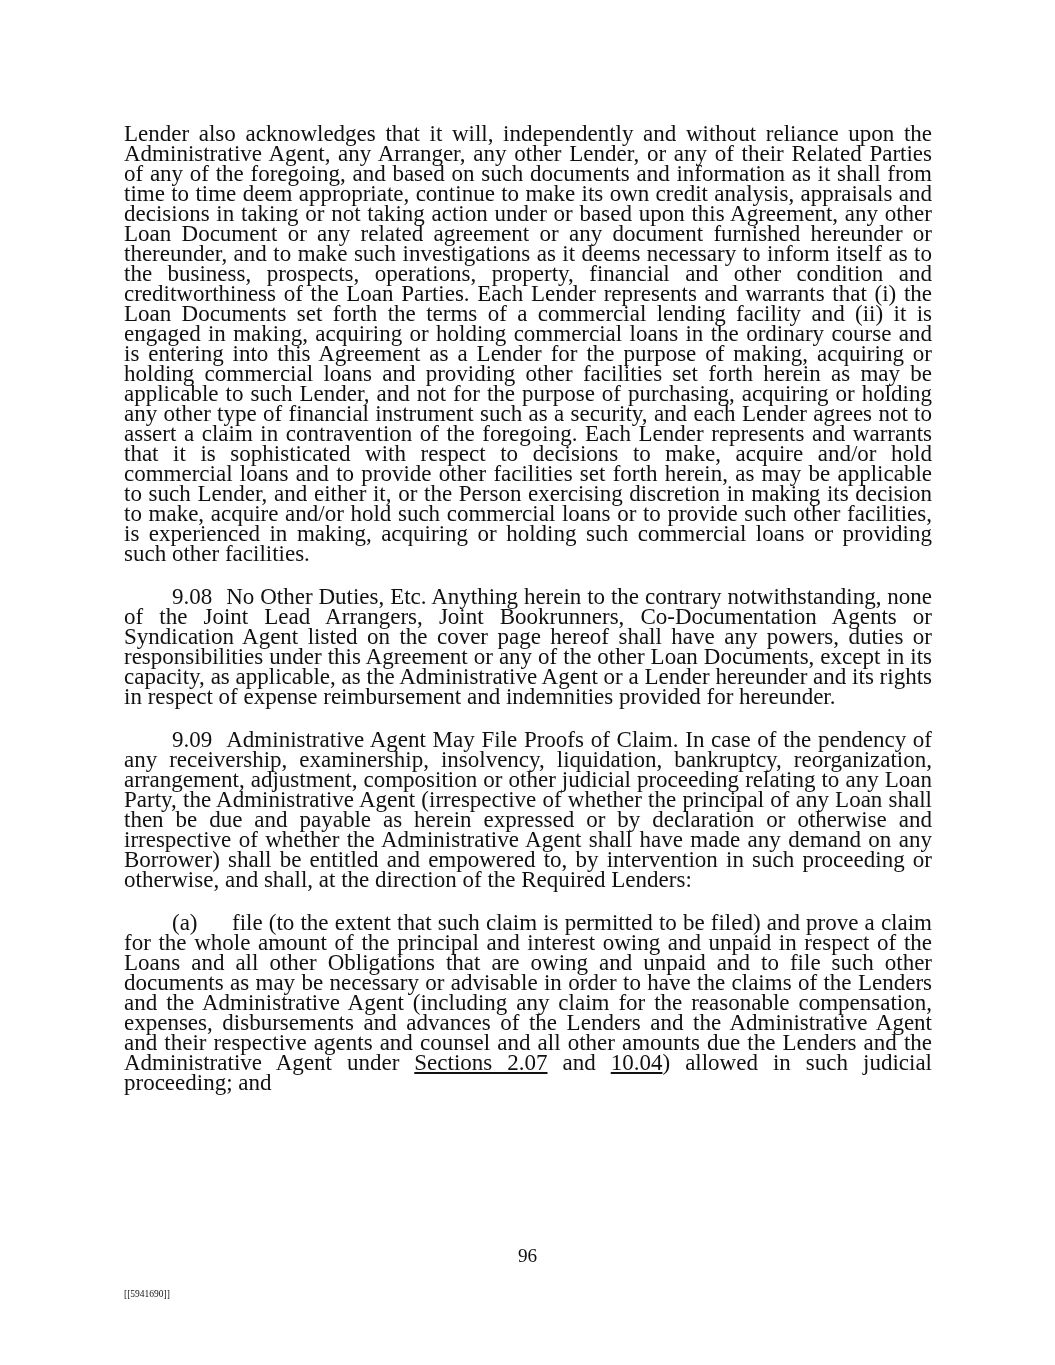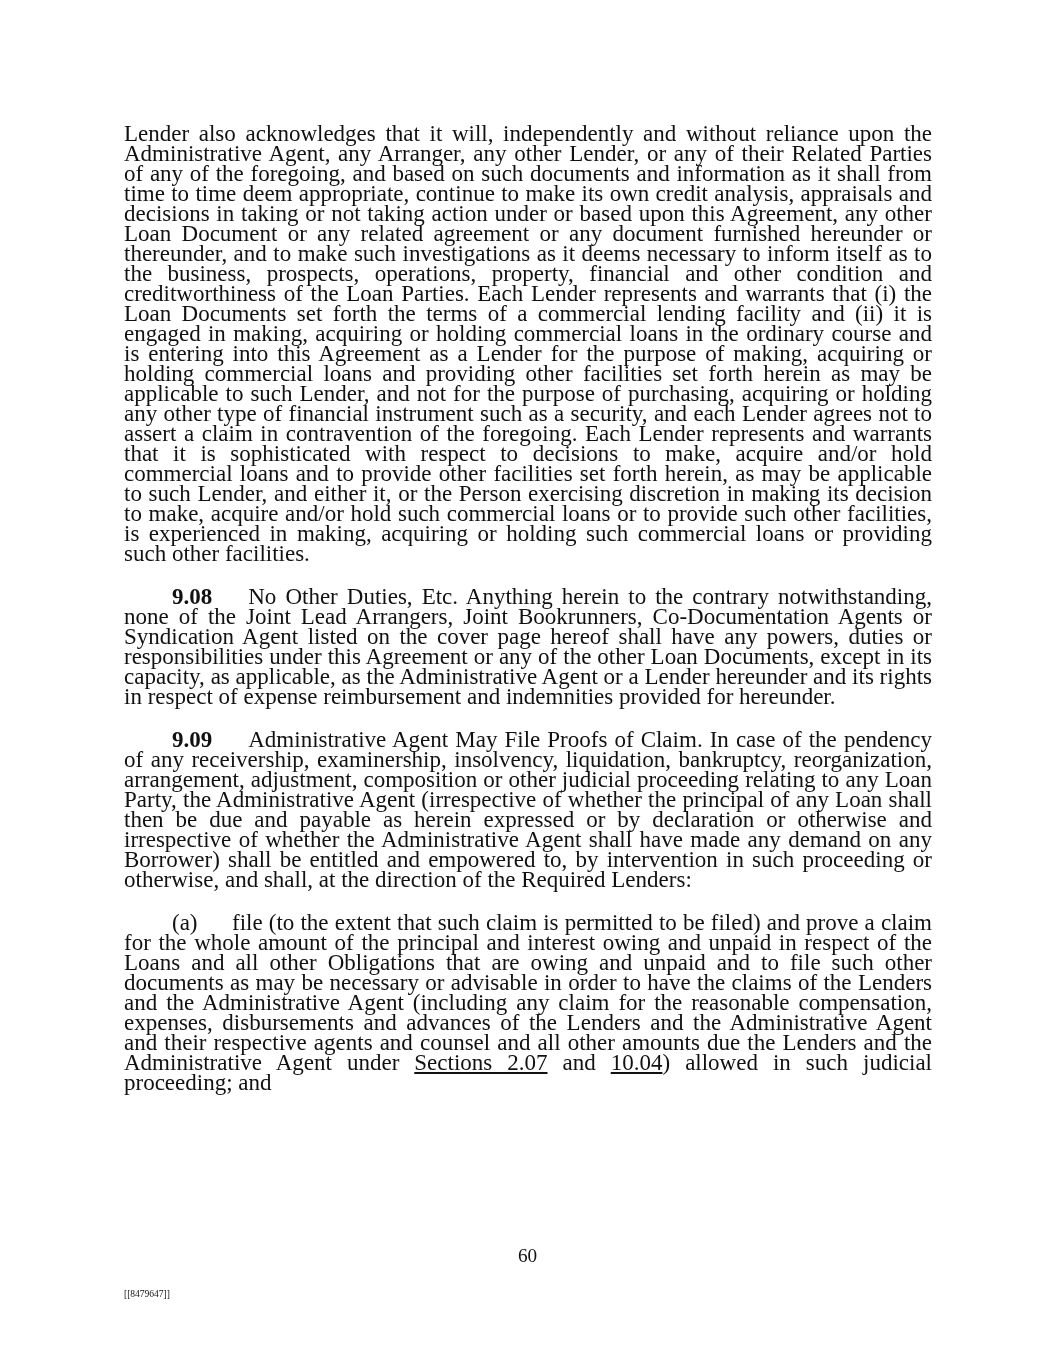--- a/index.html
+++ b/index.html
@@ -1,35 +1,35 @@
 <!DOCTYPE html>
 <html><head>
 <meta charset="utf-8">
 <style>
   html, body { margin: 0; padding: 0; background: #ffffff; }
   body { width: 1055px; height: 1365px; position: relative; overflow: hidden;
          font-family: "Liberation Serif", "DejaVu Serif", serif; color: #111; }
   .page { position: absolute; left: 124px; top: 124px; width: 808px; }
   p { margin: 0 0 23px 0; font-size: 23px; line-height: 20px; text-align: justify; }
   .indent { text-indent: 48px; }
-  .sec-num { font-weight: bold; margin-right: 36px; }
+  .sec-num { font-weight: normal; margin-right: 14px; }
   .sec-title { font-weight: normal; }
   .item-label { display: inline-block; width: 60px; text-indent: 0; }
   .ul { text-decoration: underline; }
   .pagenum { position: absolute; top: 1245px; left: 0; width: 1055px; text-align: center; font-size: 19.2px; }
   .docid { position: absolute; top: 1289px; left: 124px; font-size: 9.5px; }
 </style>
 </head>
 <body>
 
 <div class="page">
   <p>Lender also acknowledges that it will, independently and without reliance upon the Administrative Agent, any Arranger, any other Lender, or any of their Related Parties of any of the foregoing, and based on such documents and information as it shall from time to time deem appropriate, continue to make its own credit analysis, appraisals and decisions in taking or not taking action under or based upon this Agreement, any other Loan Document or any related agreement or any document furnished hereunder or thereunder, and to make such investigations as it deems necessary to inform itself as to the business, prospects, operations, property, financial and other condition and creditworthiness of the Loan Parties.  Each Lender represents and warrants that (i) the Loan Documents set forth the terms of a commercial lending facility and (ii) it is engaged in making, acquiring or holding commercial loans in the ordinary course and is entering into this Agreement as a Lender for the purpose of making, acquiring or holding commercial loans and providing other facilities set forth herein as may be applicable to such Lender, and not for the purpose of purchasing, acquiring or holding any other type of financial instrument such as a security, and each Lender agrees not to assert a claim in contravention of the foregoing.  Each Lender represents and warrants that it is sophisticated with respect to decisions to make, acquire and/or hold commercial loans and to provide other facilities set forth herein, as may be applicable to such Lender, and either it, or the Person exercising discretion in making its decision to make, acquire and/or hold such commercial loans or to provide such other facilities, is experienced in making, acquiring or holding such commercial loans or providing such other facilities.</p>
 
   <p class="indent"><span class="sec-num">9.08</span><span class="sec-title">No Other Duties, Etc.</span><span>  Anything herein to the contrary notwithstanding, none of the Joint Lead Arrangers, Joint Bookrunners, Co-Documentation Agents or Syndication Agent listed on the cover page hereof shall have any powers, duties or responsibilities under this Agreement or any of the other Loan Documents, except in its capacity, as applicable, as the Administrative Agent or a Lender hereunder and its rights in respect of expense reimbursement and indemnities provided for hereunder.</span></p>
 
   <p class="indent"><span class="sec-num">9.09</span><span class="sec-title">Administrative Agent May File Proofs of Claim</span><span>.  In case of the pendency of any receivership, examinership, insolvency, liquidation, bankruptcy, reorganization, arrangement, adjustment, composition or other judicial proceeding relating to any Loan Party, the Administrative Agent (irrespective of whether the principal of any Loan shall then be due and payable as herein expressed or by declaration or otherwise and irrespective of whether the Administrative Agent shall have made any demand on any Borrower) shall be entitled and empowered to, by intervention in such proceeding or otherwise, and shall, at the direction of the Required Lenders:</span></p>
 
   <p class="indent"><span class="item-label">(a)</span><span>file (to the extent that such claim is permitted to be filed) and prove a claim for the whole amount of the principal and interest owing and unpaid in respect of the Loans and all other Obligations that are owing and unpaid and to file such other documents as may be necessary or advisable in order to have the claims of the Lenders and the Administrative Agent (including any claim for the reasonable compensation, expenses, disbursements and advances of the Lenders and the Administrative Agent and their respective agents and counsel and all other amounts due the Lenders and the Administrative Agent under </span><span class="ul">Sections 2.07</span><span> and </span><span class="ul">10.04</span><span>) allowed in such judicial proceeding; and</span></p>
 
 </div>
 
-<div class="pagenum">60</div>
-<div class="docid">[[8479647]]</div>
+<div class="pagenum">96</div>
+<div class="docid">[[5941690]]</div>
 
 </body></html>

